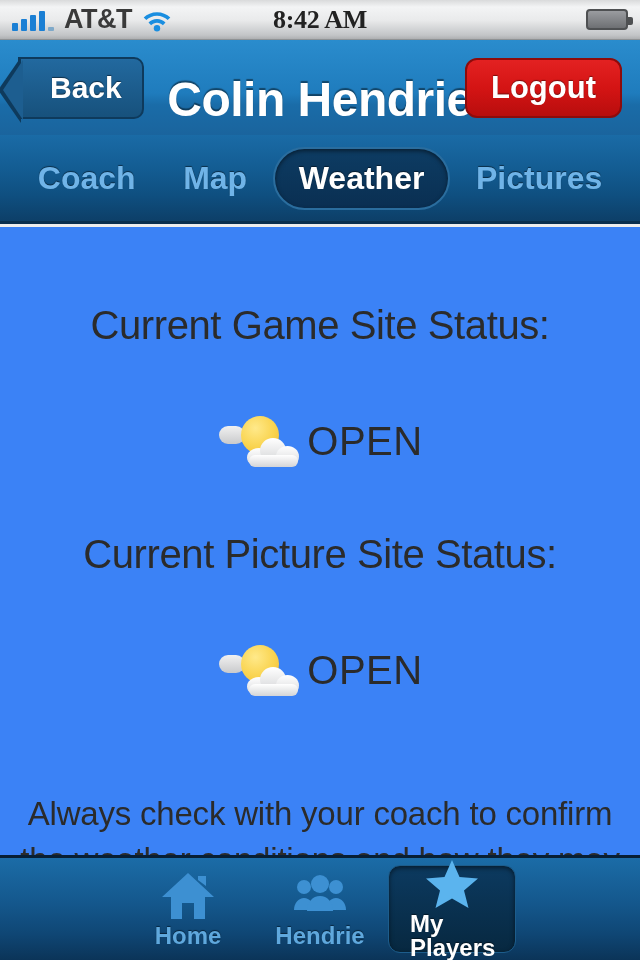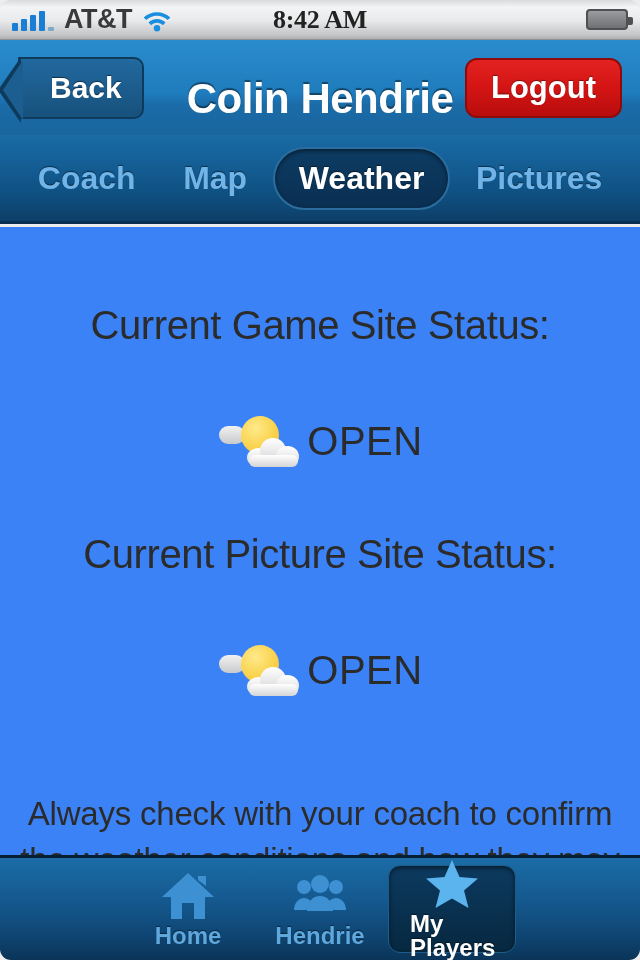--- a/index.html
+++ b/index.html
@@ -9,21 +9,20 @@
     font-family:"Liberation Sans", sans-serif;
     background:#ededed;
     overflow:hidden;
   }
 
   #phone {
     position:relative;
     width:640px; height:960px;
     overflow:hidden;
     background:#ededed;
-    border-radius:11px;
   }
 
   
   .status-bar {
     position:absolute; top:0; left:0;
     width:640px; height:40px;
     background:linear-gradient(to bottom,#d9dadb 0%, #f3f4f5 18%, #e9eaeb 52%, #c3c5c7 90%, #aeb0b2 100%);
     border-bottom:1px solid #8f9294;
     display:flex; align-items:center;
     padding:0 12px;
@@ -78,21 +77,21 @@
   .nav-bar {
     position:absolute; top:40px; left:0;
     width:640px; height:119px;
     background:linear-gradient(to bottom,#2a8ccd 0%, #1f7cbd 45%, #1a6ca8 55%, #1a5e95 100%);
     border-bottom:1px solid #0d3d63;
     display:flex; align-items:center;
   }
   .nav-title {
     position:absolute; left:0; right:0;
     text-align:center;
-    font-size:42px; font-weight:bold; color:#fff;
+    font-size:48px; font-weight:bold; color:#fff;
     text-shadow:0 -2px 1px rgba(0,0,0,0.45);
     letter-spacing:-0.5px;
     pointer-events:none;
   }
 
   .back-btn {
     position:absolute; left:18px; top:17px;
     height:62px; padding:0 20px 0 30px;
     display:flex; align-items:center; justify-content:center;
     background:linear-gradient(to bottom,#22699f,#17517c);

